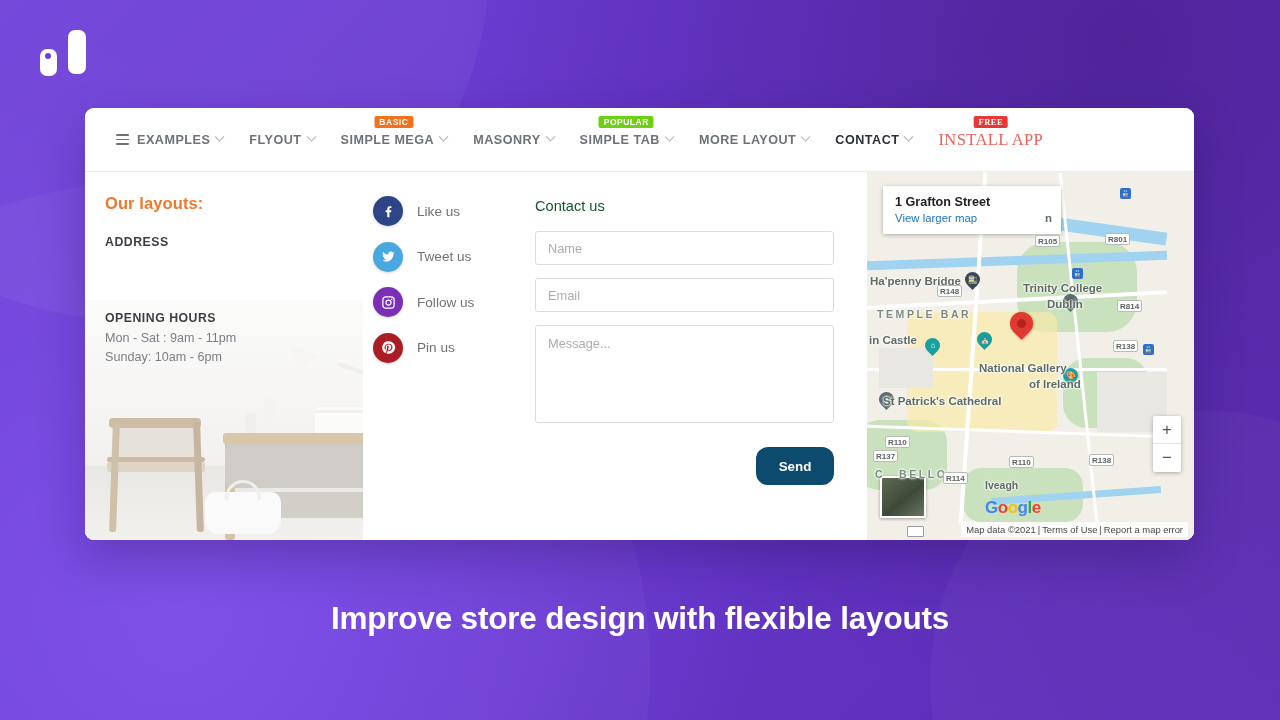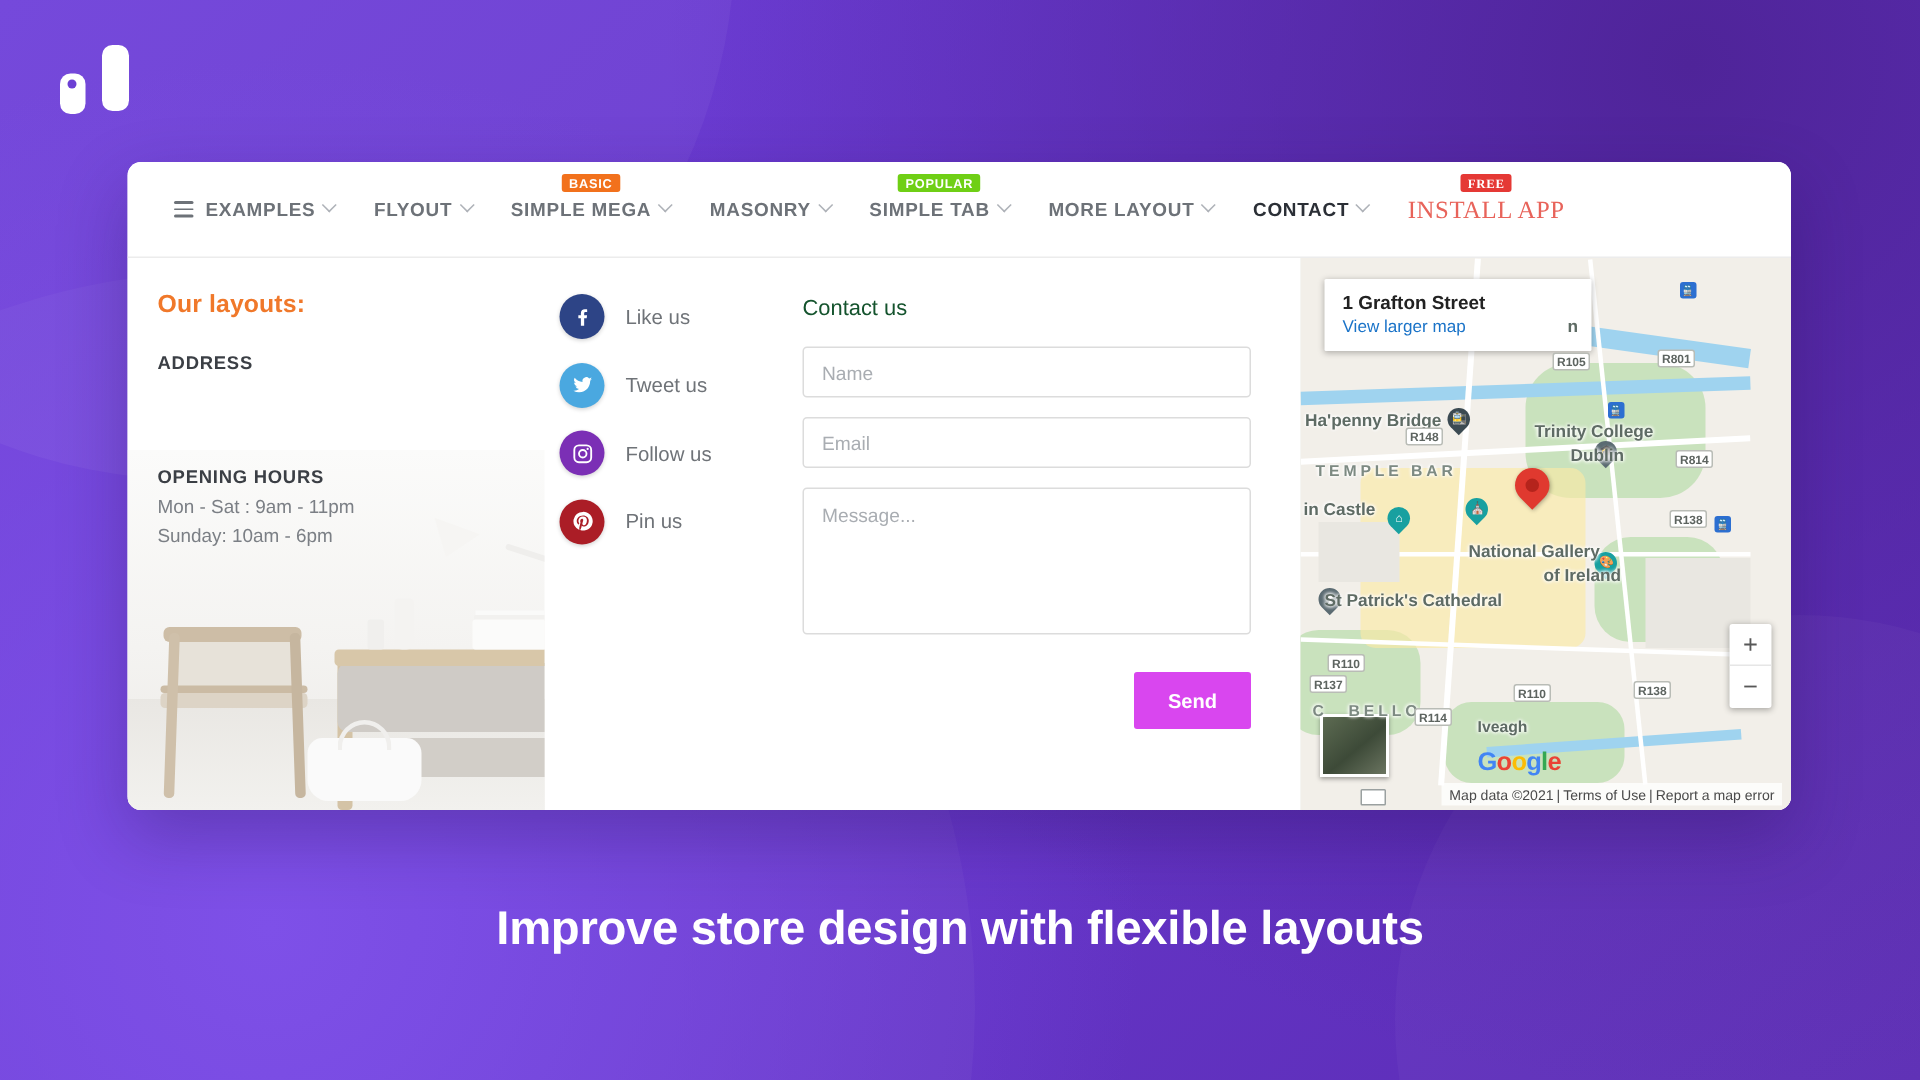--- a/index.html
+++ b/index.html
@@ -145,21 +145,21 @@
   .form-title { color:#14532d; font-size:14.6px; font-weight:400; margin-bottom:17px; }
   .fld {
     width:299px; height:34px; border:1px solid #dcdcdc; border-radius:3px;
     background:#fff; padding:0 12px; font-size:12.8px; color:#9aa0a6;
     font-family:"Liberation Sans", sans-serif; outline:none; margin-bottom:13px;
   }
   .fld::placeholder { color:#a9adb2; }
   textarea.fld { height:98px; padding-top:9px; resize:none; line-height:17px; }
   .send-wrap { width:299px; display:flex; justify-content:flex-end; margin-top:7px; }
   .send-btn {
-    background:#d946ef; color:#fff; border:none; border-radius:2px;
+    background:#0c4a6e; color:#fff; border:none; border-radius:12px;
     width:78px; height:38px; font-size:13.4px; font-weight:700; cursor:pointer;
     font-family:"Liberation Sans", sans-serif;
   }
 
   
   .col-map { flex:1; position:relative; overflow:hidden; background:#eef0ec; }
   .map-canvas { position:absolute; inset:0; background:#f2efe9; }
   .mgreen { position:absolute; background:#c9e2bd; }
   .mgrey  { position:absolute; background:#e9e7e1; }
   .mwater { position:absolute; background:#9fd3ef; }

